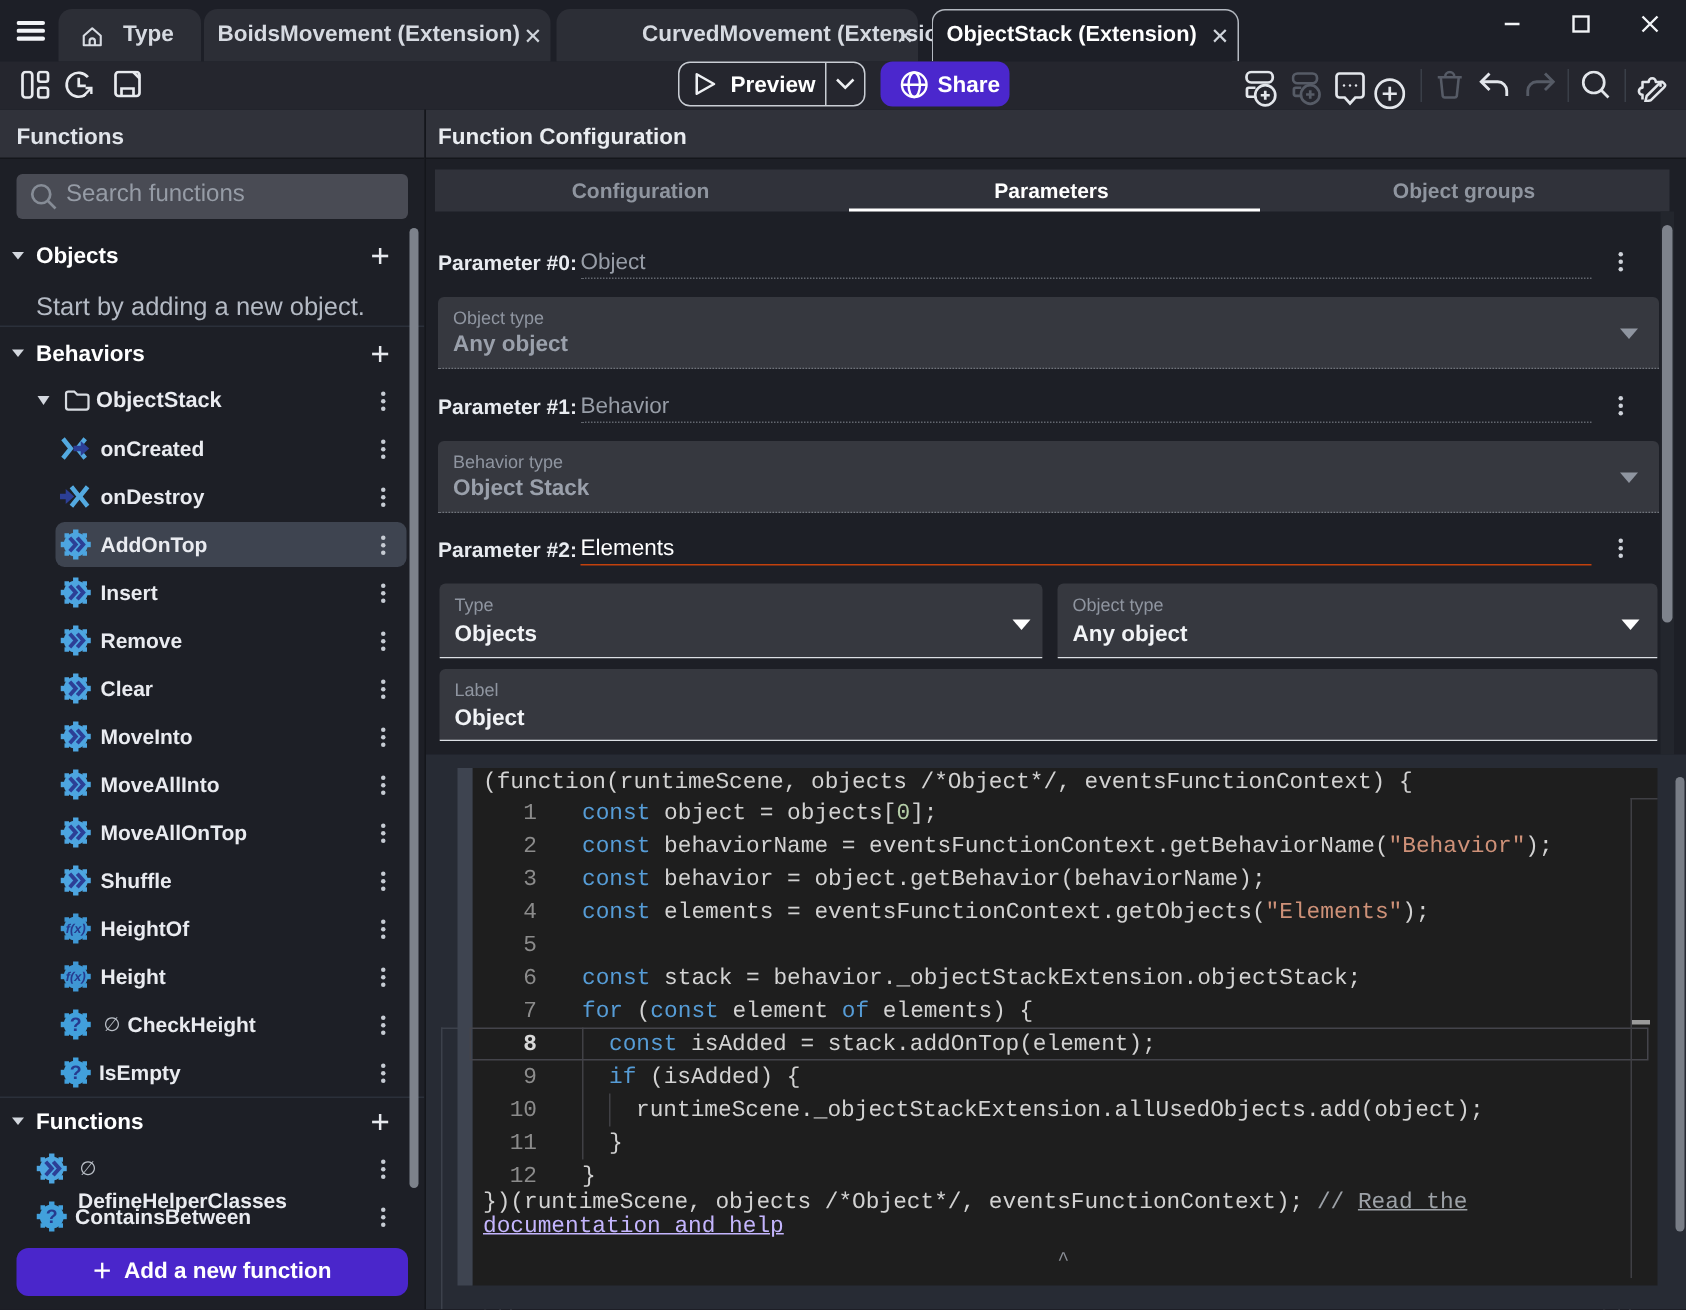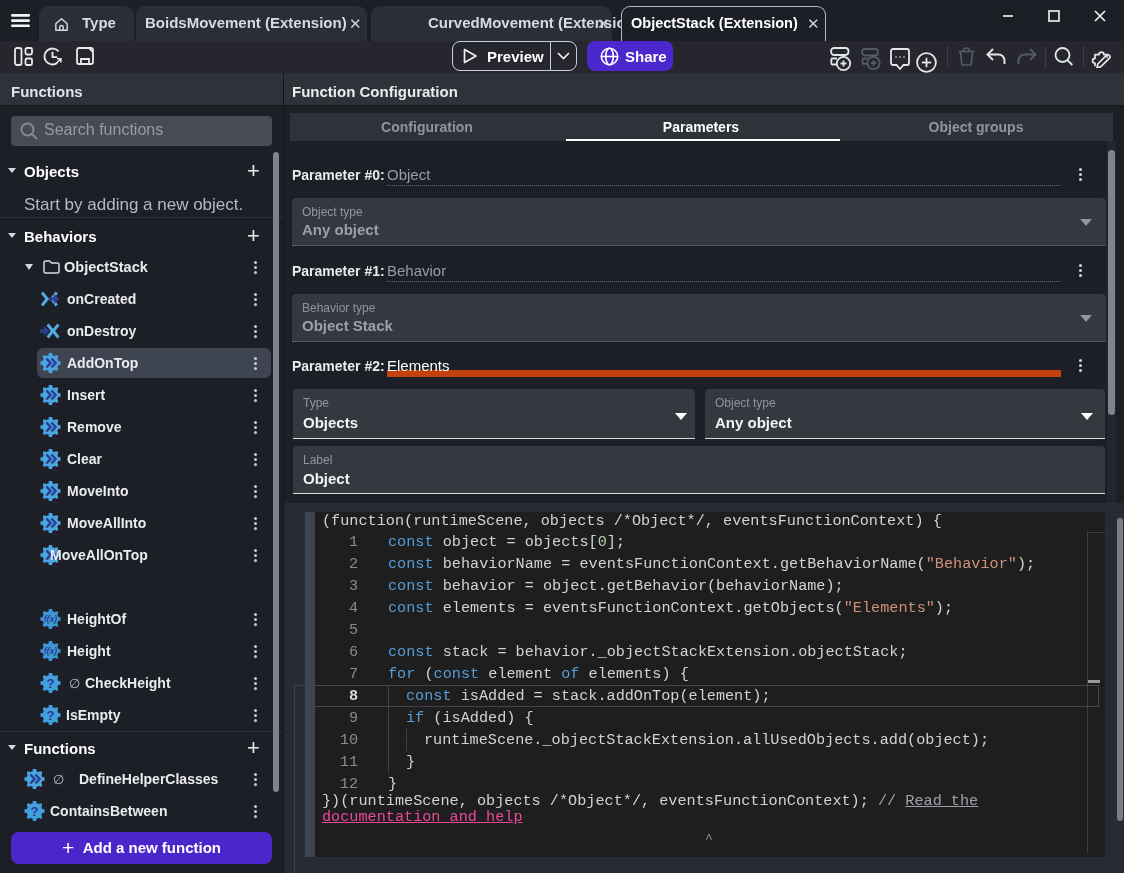--- a/index.html
+++ b/index.html
@@ -362,21 +362,42 @@
           <rect x="3" y="3" width="3" height="3"></rect>
           <rect x="15" y="3" width="3" height="3"></rect>
           <rect x="3" y="15" width="3" height="3"></rect>
           <rect x="15" y="15" width="3" height="3"></rect>
         </g>
       <g fill="none" stroke="#2c3f96" stroke-width="2.6">
           <path d="M6.5 6 L10.5 10.5 L6.5 15"></path>
           <path d="M11.5 6 L15.5 10.5 L11.5 15"></path>
         </g>
     </svg>
-    <div class="itxt" style="left:50px;">MoveAllOnTop</div>
+    <div class="itxt" style="left:67px;">MoveAllOnTop</div>
+      <div class="dots"></div>
+  </div>
+  <div class="item" style="top:499px;">
+    <svg class="icon20" style="left:40px" width="21" height="21" viewBox="0 0 21 21">
+      <circle cx="10.5" cy="10.5" r="8" fill="#4da5e0"></circle>
+      <g fill="#4da5e0">
+          <rect x="8.7" y="0.5" width="3.6" height="3"></rect>
+          <rect x="8.7" y="17.5" width="3.6" height="3"></rect>
+          <rect x="0.5" y="8.7" width="3" height="3.6"></rect>
+          <rect x="17.5" y="8.7" width="3" height="3.6"></rect>
+          <rect x="3" y="3" width="3" height="3"></rect>
+          <rect x="15" y="3" width="3" height="3"></rect>
+          <rect x="3" y="15" width="3" height="3"></rect>
+          <rect x="15" y="15" width="3" height="3"></rect>
+        </g>
+      <g fill="none" stroke="#2c3f96" stroke-width="2.6">
+          <path d="M6.5 6 L10.5 10.5 L6.5 15"></path>
+          <path d="M11.5 6 L15.5 10.5 L11.5 15"></path>
+        </g>
+    </svg>
+    <div class="itxt" style="left:67px;">Shuffle</div>
       <div class="dots"></div>
   </div>
   <div class="item" style="top:531px;">
     <svg class="icon20" style="left:40px" width="21" height="21" viewBox="0 0 21 21">
       <circle cx="10.5" cy="10.5" r="8" fill="#3f97d4"></circle>
       <g fill="#3f97d4">
           <rect x="8.7" y="0.5" width="3.6" height="3"></rect>
           <rect x="8.7" y="17.5" width="3.6" height="3"></rect>
           <rect x="0.5" y="8.7" width="3" height="3.6"></rect>
           <rect x="17.5" y="8.7" width="3" height="3.6"></rect>
@@ -464,21 +485,21 @@
           <rect x="15" y="3" width="3" height="3"></rect>
           <rect x="3" y="15" width="3" height="3"></rect>
           <rect x="15" y="15" width="3" height="3"></rect>
         </g>
       <g fill="none" stroke="#2c3f96" stroke-width="2.6">
           <path d="M6.5 6 L10.5 10.5 L6.5 15"></path>
           <path d="M11.5 6 L15.5 10.5 L11.5 15"></path>
         </g>
     </svg>
     <div class="nullsym" style="left:53px;">∅</div>
-    <div class="itxt" style="left:79px;">DefineHelperClasses</div>
+    <div class="itxt" style="left:52px;margin-top:21px;">DefineHelperClasses</div>
       <div class="dots"></div>
   </div>
   <div class="item" style="top:723px;">
     <svg class="icon20" style="left:24px" width="21" height="21" viewBox="0 0 21 21">
       <circle cx="10.5" cy="10.5" r="8" fill="#42a0dc"></circle>
       <g fill="#42a0dc">
           <rect x="8.7" y="0.5" width="3.6" height="3"></rect>
           <rect x="8.7" y="17.5" width="3.6" height="3"></rect>
           <rect x="0.5" y="8.7" width="3" height="3.6"></rect>
           <rect x="17.5" y="8.7" width="3" height="3.6"></rect>
@@ -520,21 +541,21 @@
   <div class="plabel" style="left:8px;top:190px;">Parameter #1:</div>
   <div class="pname" style="left:103px;top:188px;width:674px;height:21px;border-bottom:1px dotted #62666e;color:#979da7;">Behavior</div>
   <div class="mdots" style="left:795px;top:196px;"></div>
   <div class="field" style="left:8px;top:221px;width:814px;height:48px;border-bottom:1px dotted #70747c;">
     <div class="flabel" style="top:7px;">Behavior type</div>
     <div class="fvalue" style="top:23px;color:#9aa0ab;">Object Stack</div>
     <div class="fcaret" style="left:788px;top:21px;"></div>
   </div>
 
   <div class="plabel" style="left:8px;top:285px;">Parameter #2:</div>
-  <div class="pname" style="left:103px;top:283px;width:674px;height:21px;border-bottom:7px solid #c2410c;color:#ffffff;">Elements</div>
+  <div class="pname" style="left:103px;top:283px;width:674px;height:21px;border-bottom:1px solid #c2410c;color:#ffffff;">Elements</div>
   <div class="mdots" style="left:795px;top:291px;"></div>
   <div class="field" style="left:9px;top:316px;width:402px;height:50px;border-bottom:1px solid #dcdfe4;">
     <div class="flabel" style="top:7px;">Type</div>
     <div class="fvalue" style="top:25px;color:#f1f3f6;">Objects</div>
     <div class="fcaret" style="left:382px;top:24px;border-top-color:#ffffff;"></div>
   </div>
   <div class="field" style="left:421px;top:316px;width:400px;height:50px;border-bottom:1px solid #dcdfe4;">
     <div class="flabel" style="top:7px;">Object type</div>
     <div class="fvalue" style="top:25px;color:#f1f3f6;">Any object</div>
     <div class="fcaret" style="left:376px;top:24px;border-top-color:#ffffff;"></div>
@@ -583,21 +604,21 @@
   <div class="guide" style="left:104px;top:612px;height:88px;"></div>
   <div class="guide" style="left:122px;top:656px;height:22px;"></div>
 
   <div class="abs" style="left:29px;top:612px;width:786px;height:22px;border:1px solid #44444b;"></div>
 
   <div class="abs" style="left:803px;top:459px;width:1px;height:320px;background:#3f3f44;"></div>
   <div class="abs" style="left:803px;top:459px;width:18px;height:1px;background:#3f3f44;"></div>
   <div class="abs" style="left:804px;top:607px;width:12px;height:3px;background:#9a9a9a;"></div>
 
   <div class="cline mono" style="left:38px;top:720px;height:16px;line-height:16px;">})(runtimeScene, objects /*Object*/, eventsFunctionContext); <span style="color:#9da2a8;">// <span style="text-decoration:underline;">Read the</span></span></div>
-  <div class="cline mono" style="left:38px;top:736px;height:16px;line-height:16px;"><span style="color:#ec4899;text-decoration:underline;">documentation and help</span></div>
+  <div class="cline mono" style="left:38px;top:736px;height:16px;line-height:16px;"><span style="color:#c4b5fd;text-decoration:underline;">documentation and help</span></div>
 
   <div class="abs mono" style="left:421px;top:759px;color:#8a8e96;font-size:13px;">^</div>
 
   <div class="abs" style="left:833px;top:445px;width:6px;height:303px;background:#787d86;border-radius:3px;"></div>
 
   <div class="abs" style="left:35px;top:797px;color:#777c84;font-size:13px;">Add a new event</div>
   <div class="abs" style="left:781px;top:797px;color:#777c84;font-size:13px;">Add...</div>
 </div>
 
 </body></html>

